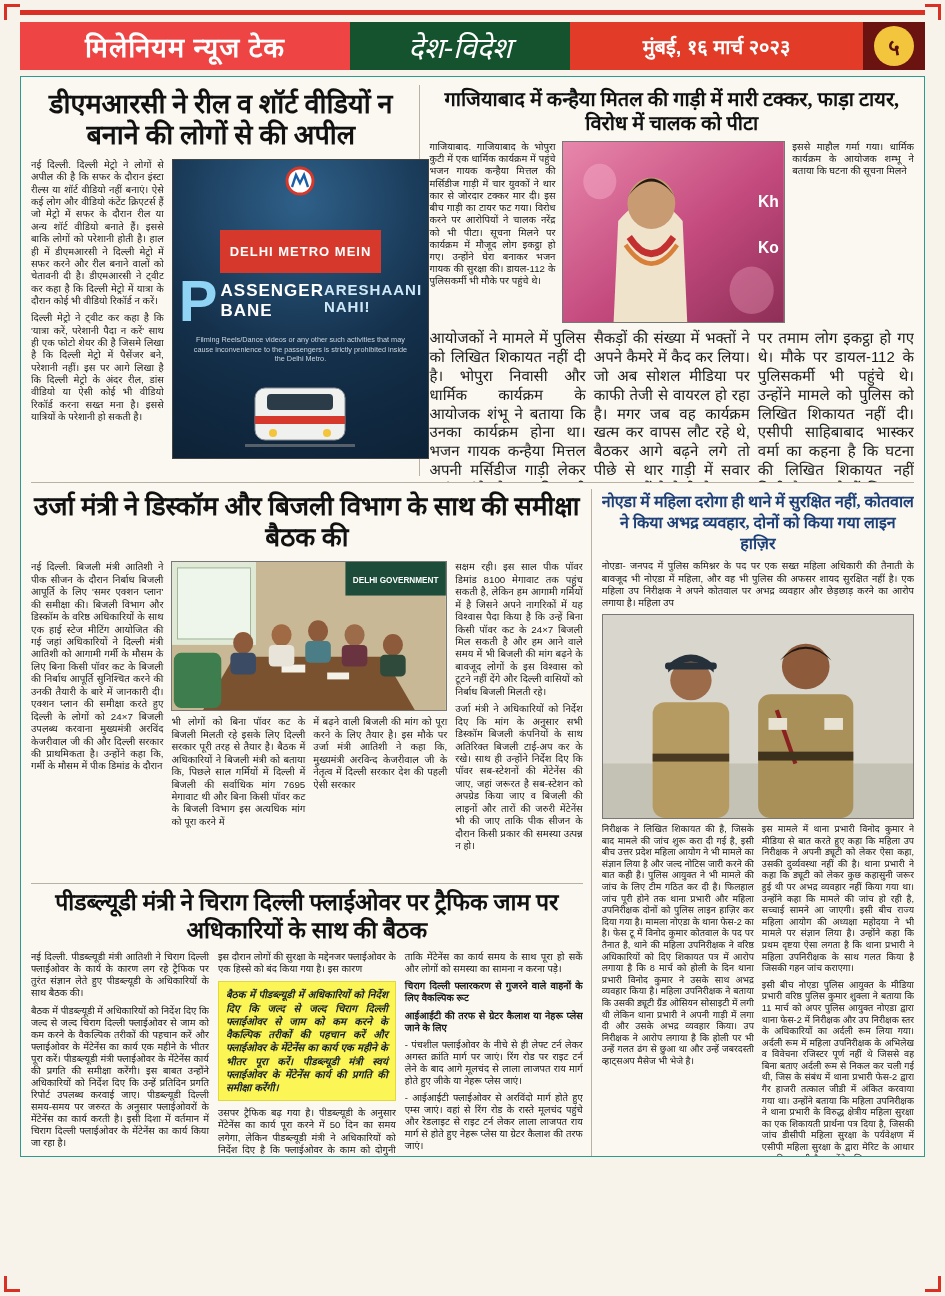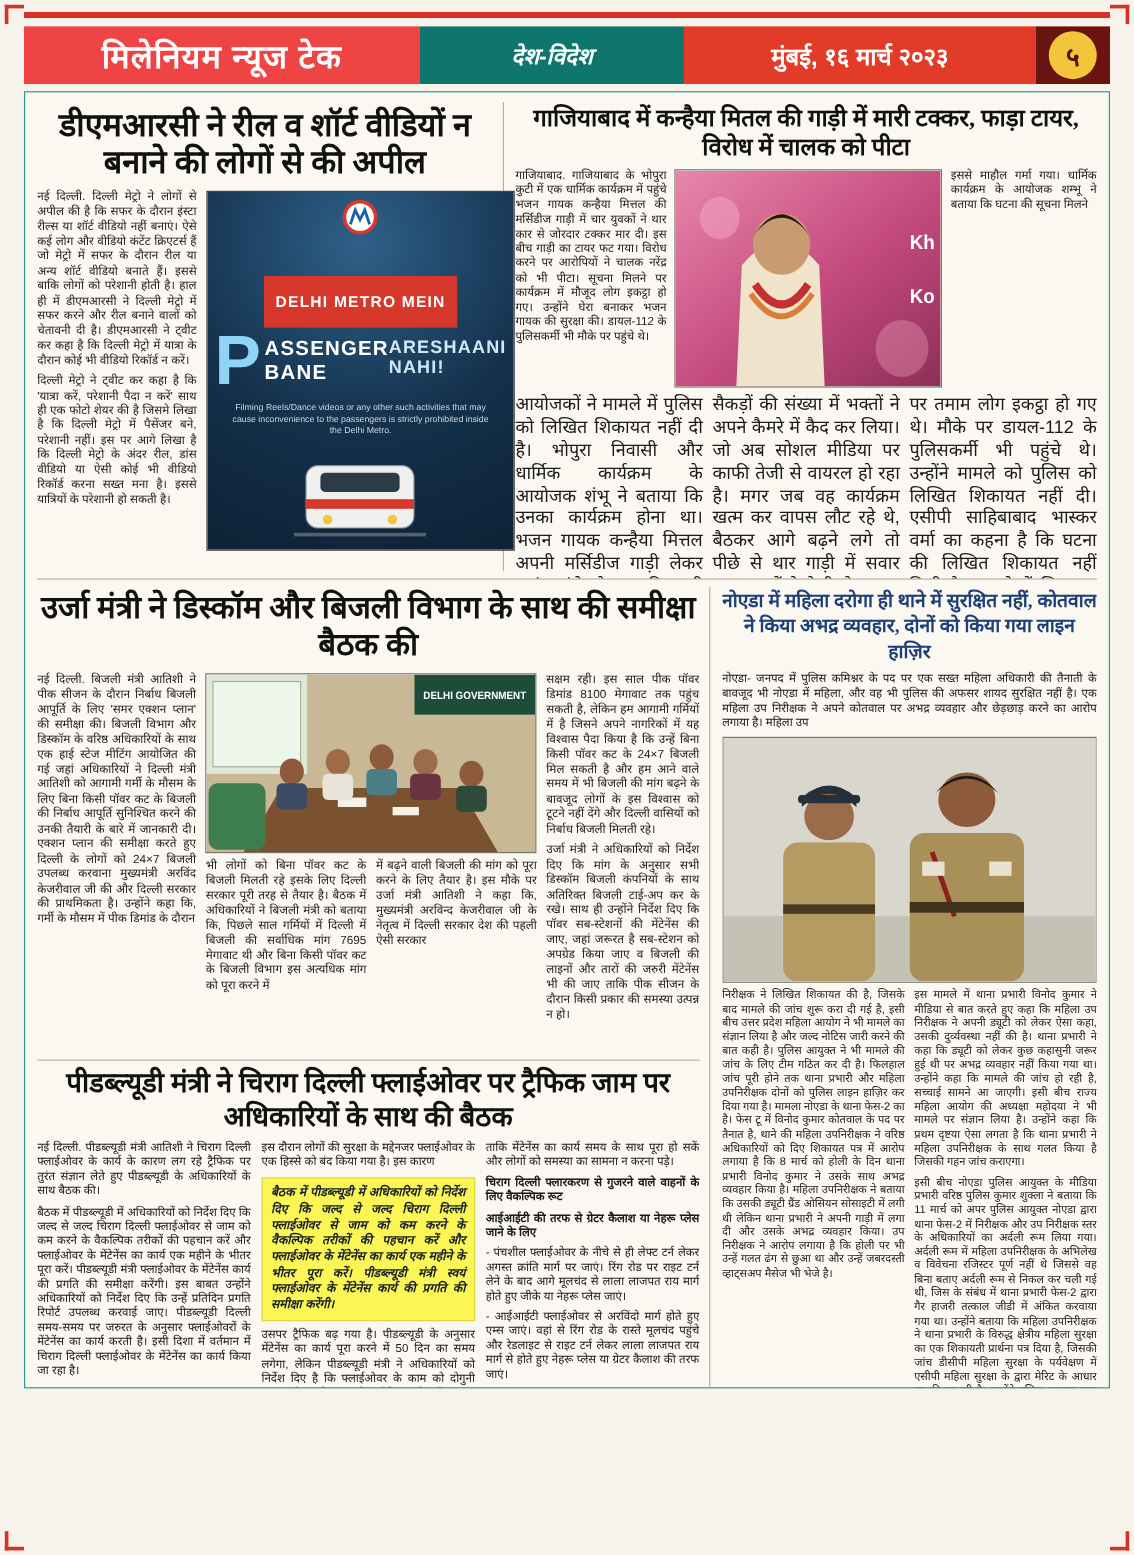--- a/index.html
+++ b/index.html
@@ -7,21 +7,21 @@
   body { font-family: "Liberation Sans", sans-serif; }
   .page { position:relative; width:945px; height:1296px; margin:0 auto; background:#f7f3ea; overflow:hidden; }
   .corner { position:absolute; width:16px; height:16px; border-color:#d93025; border-style:solid; border-width:0; }
   .corner.tl { top:4px; left:4px; border-top-width:3px; border-left-width:3px; }
   .corner.tr { top:4px; right:4px; border-top-width:3px; border-right-width:3px; }
   .corner.bl { bottom:4px; left:4px; border-bottom-width:3px; border-left-width:3px; }
   .corner.br { bottom:4px; right:4px; border-bottom-width:3px; border-right-width:3px; }
   .top-rule { margin:10px 20px 0; height:5px; background:#d93025; }
   .masthead { margin:7px 20px 6px; display:flex; height:48px; }
   .m-left { flex:0 0 330px; background:#ef4444; color:#fff; font-weight:bold; font-size:27px; display:flex; align-items:center; justify-content:center; letter-spacing:1px; }
-  .m-center { flex:0 0 220px; background:#0f766e; color:#fff; font-weight:bold; font-style:italic; font-size:19px; display:flex; align-items:center; justify-content:center; }
+  .m-center { flex:0 0 220px; background:#14532d; color:#fff; font-weight:normal; font-style:italic; font-size:29px; display:flex; align-items:center; justify-content:center; }
   .m-right { flex:1; background:#e23b28; color:#fff; font-weight:bold; font-size:20px; display:flex; align-items:center; justify-content:center; }
   .m-page { flex:0 0 62px; background:#6b1310; display:flex; align-items:center; justify-content:center; }
   .page-circle { width:40px; height:40px; border-radius:50%; background:#f3c53d; color:#5a1008; font-weight:bold; font-size:22px; display:flex; align-items:center; justify-content:center; }
   .content { margin:0 20px; height:1081px; border:1px solid #2e9a8f; background:#fbf8f1; padding:8px 10px; overflow:hidden; }
   h1,h2,h3 { font-family:"Liberation Serif", serif; text-align:center; color:#111; }
   .body-txt { text-align:justify; color:#1a1a1a; }
   
   .row-a { display:flex; gap:10px; height:398px; overflow:hidden; border-bottom:1px solid #b9b2a4; padding-bottom:6px; }
   .art-dmrc { flex:0 0 44%; border-right:1px solid #b9b2a4; padding-right:8px; }
   .art-dmrc h1 { font-size:27px; line-height:1.15; margin:4px 0 8px; font-weight:bold; }

